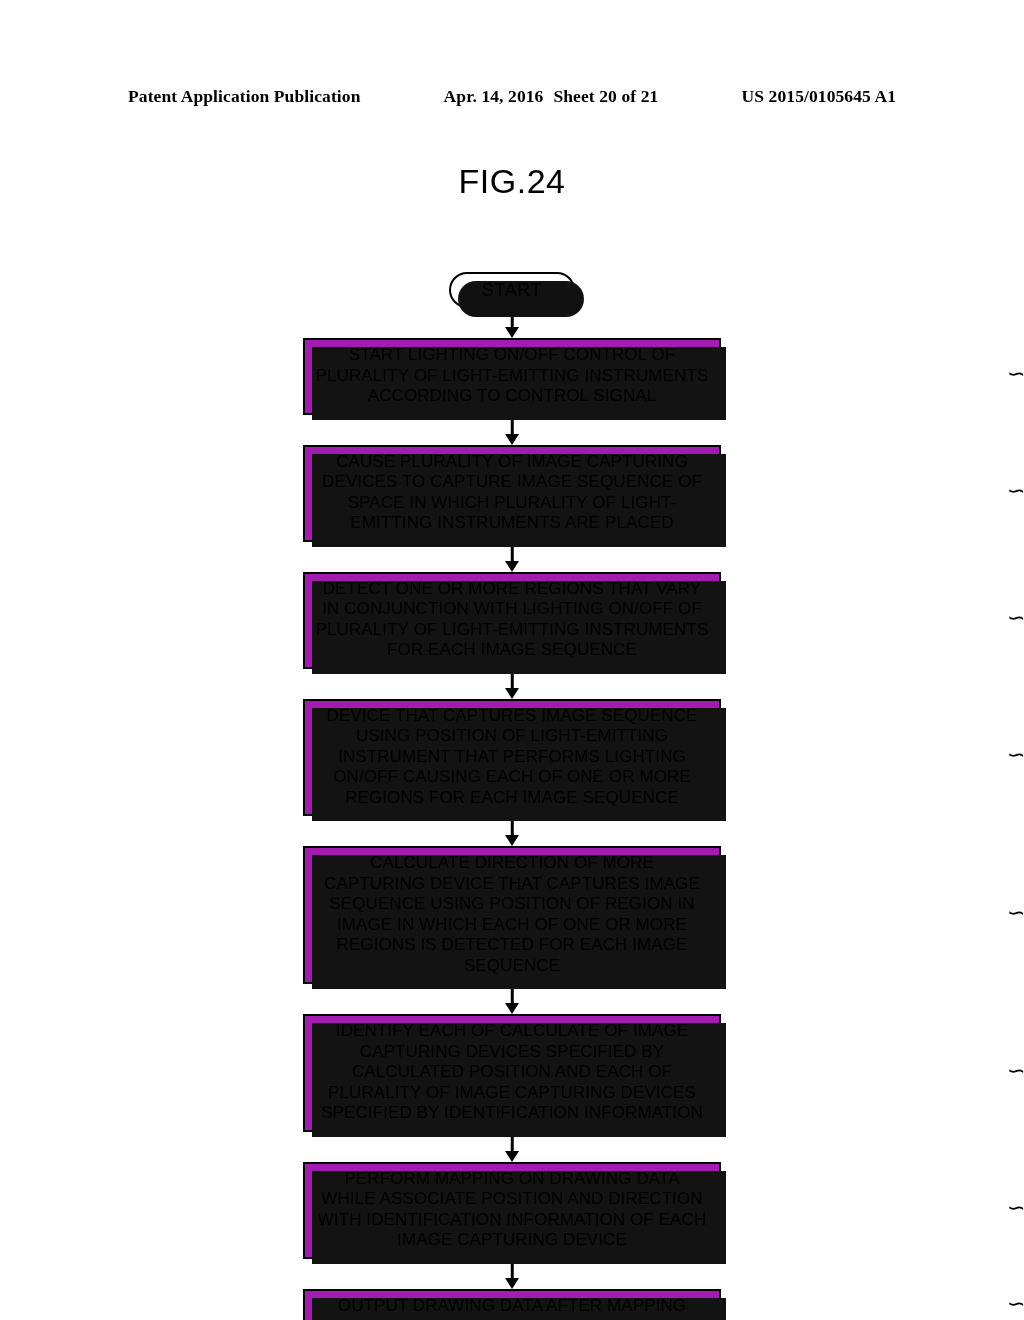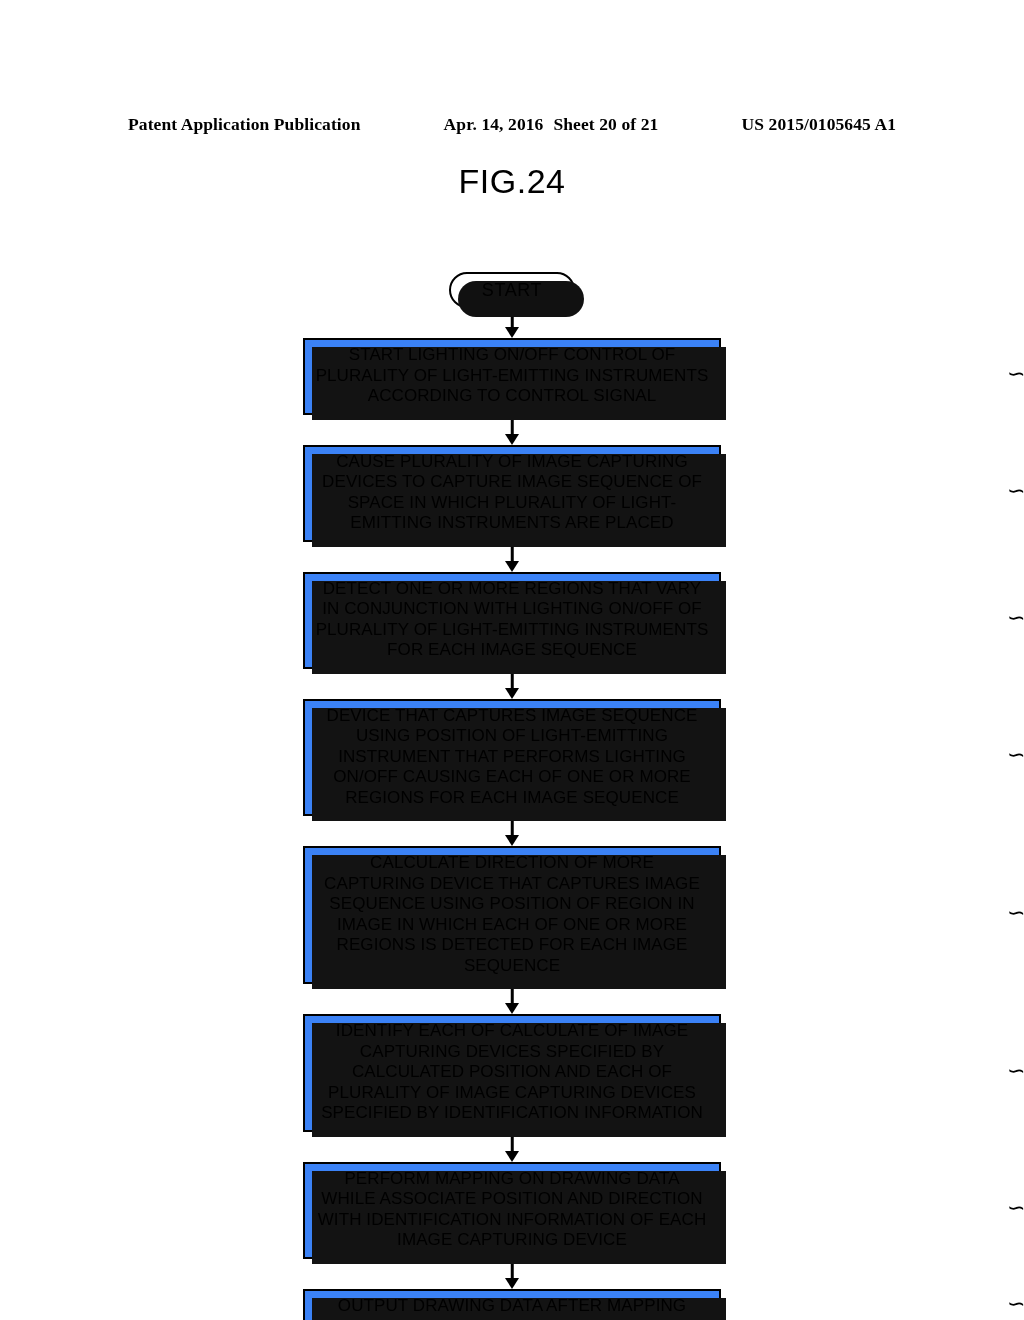--- a/index.html
+++ b/index.html
@@ -23,21 +23,20 @@
     left: 128px;
     width: 768px;
     display: flex;
     justify-content: space-between;
     align-items: flex-start;
     font-family: "Liberation Serif", serif;
     font-weight: bold;
     font-size: 17.5px;
     letter-spacing: 0.1px;
     white-space: nowrap;
-    margin-top: 28px;
   }
   .pat-header .mid {
     display: flex;
     gap: 10px;
   }
 
   
   .fig-title {
     position: absolute;
     top: 162px;
@@ -99,21 +98,21 @@
   
   .proc-wrap {
     display: flex;
     justify-content: center;
   }
   .proc {
     position: relative;
     width: 418px;
     box-sizing: border-box;
     border: 2.5px solid #000;
-    background: #3b82f6;
+    background: #a21caf;
     padding: 5px 6px 6px 6px;
     text-align: center;
     font-size: 17px;
     line-height: 20.5px;
     letter-spacing: 0.1px;
     z-index: 2;
   }
   .proc::after {
     content: "";
     position: absolute;

